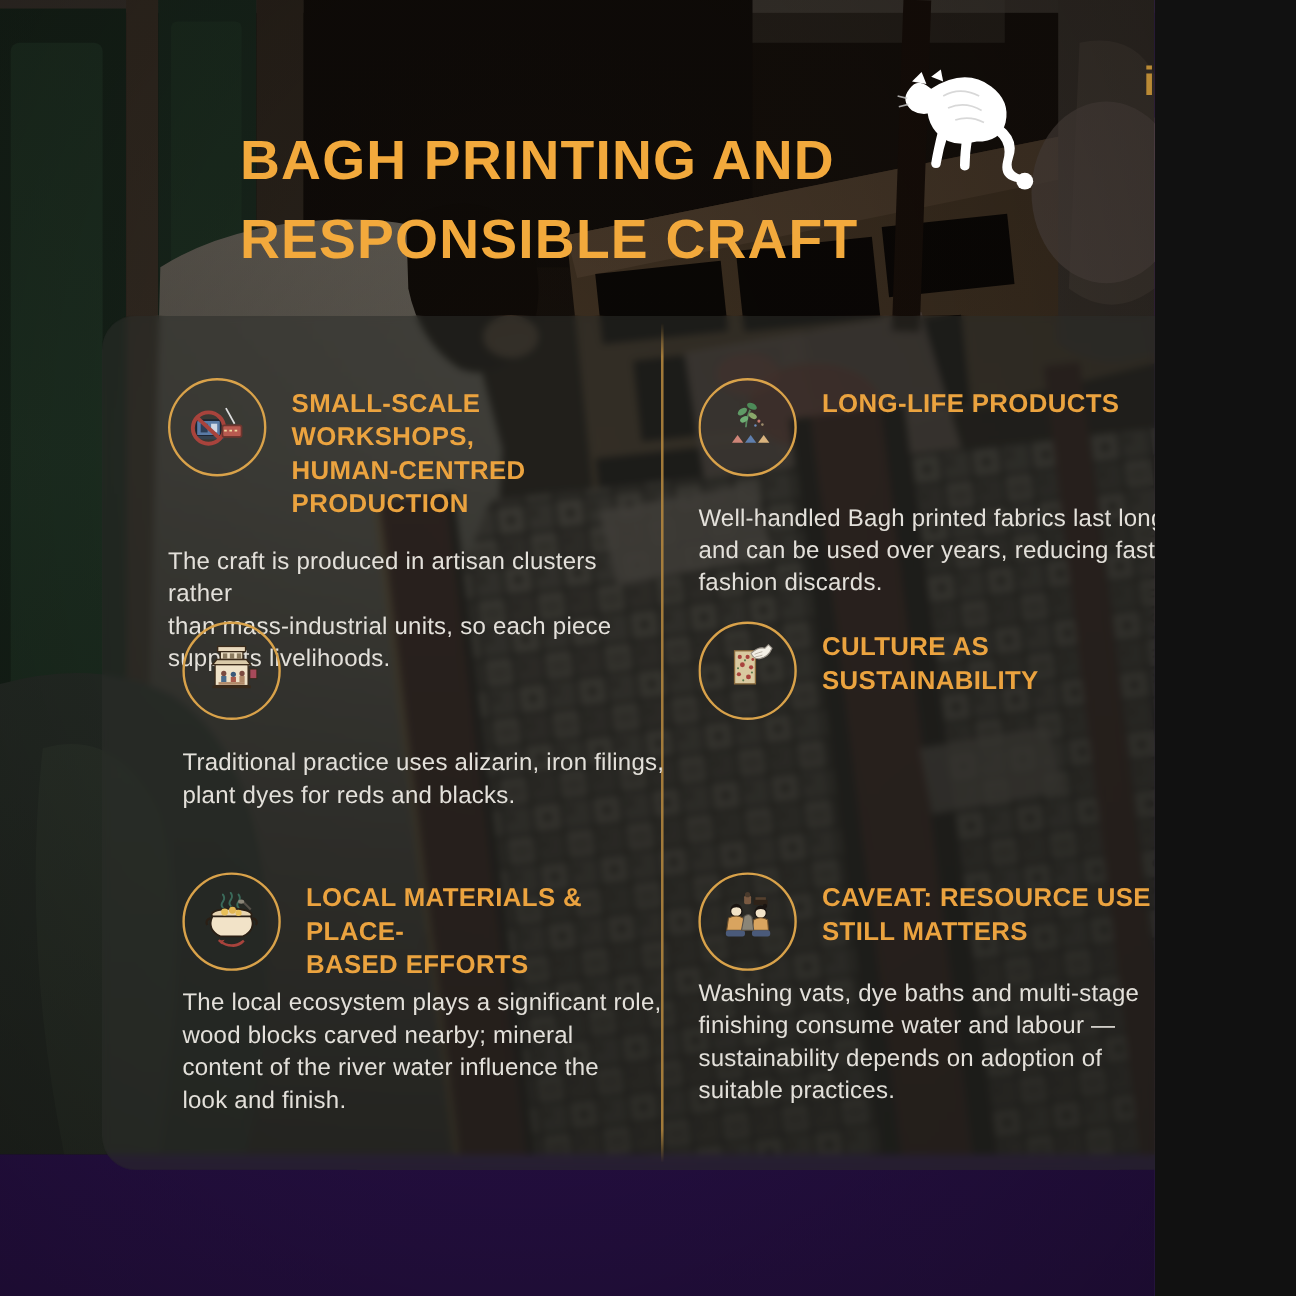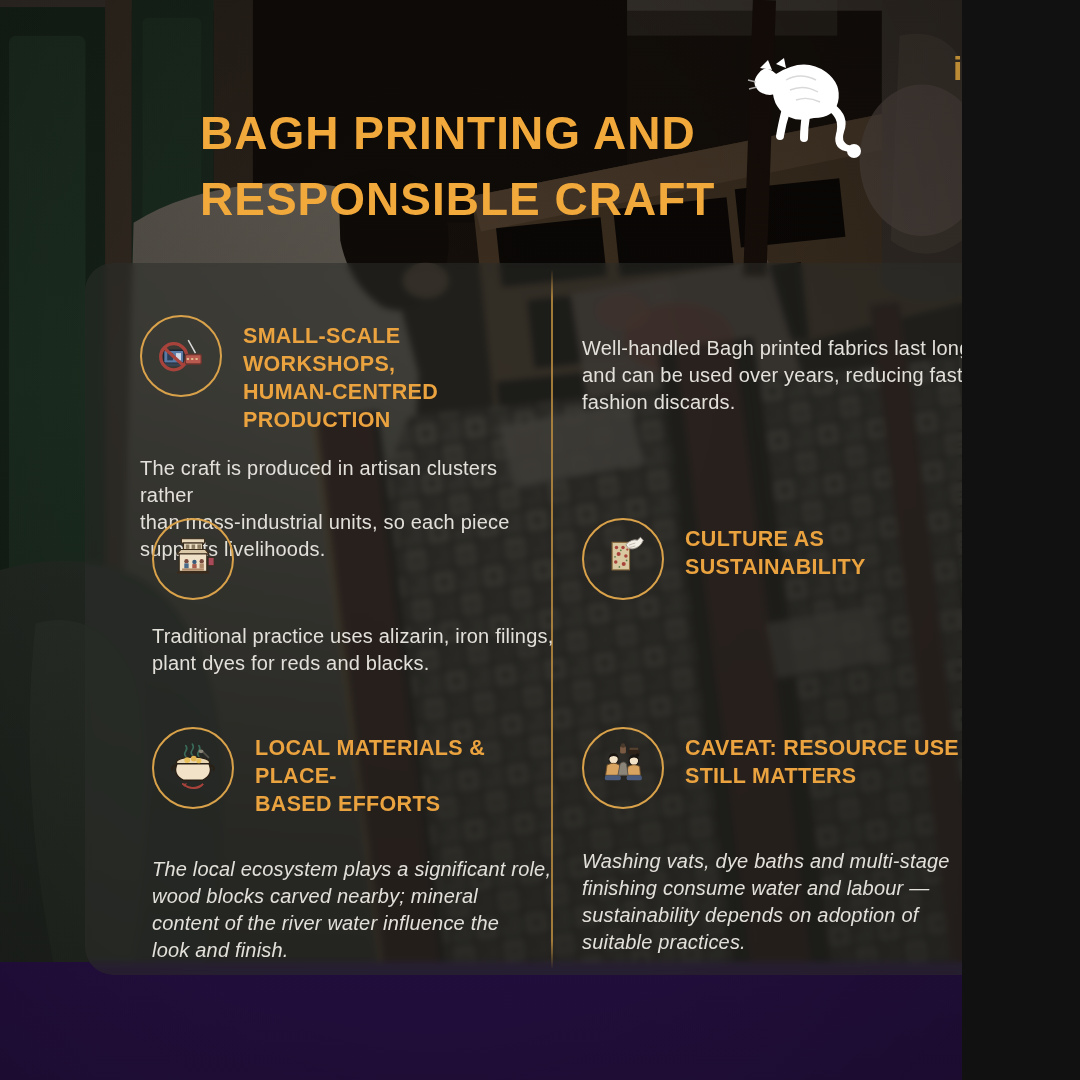--- a/index.html
+++ b/index.html
@@ -60,21 +60,21 @@
     margin-left:21px;padding-top:8px;
     color:var(--heading,#EBA33F);font-size:21.5px;font-weight:700;
     line-height:1.3;letter-spacing:.3px;white-space:pre-line;text-transform:uppercase;
   }
   .sec-body{
     color:var(--body,#E3E0DA);font-size:20px;line-height:1.35;letter-spacing:.2px;
     white-space:pre-line;
   }
   .row1 .sec-body{margin-top:20px;}
   .row2 .sec-body{margin-top:21px;}
-  .row3 .sec-body{margin-top:37px;font-style:italic;}
+  .row3 .sec-body{margin-top:4px;}
 </style>
 </head>
 <body>
 
 <div class="stage">
 
   <svg class="bg-photo" viewBox="0 0 1080 1080" preserveAspectRatio="none" aria-hidden="true">
     <defs>
       <linearGradient id="manGrad" x1="0" y1="0" x2="0" y2="1">
         <stop offset="0" stop-color="#948e82"></stop>
@@ -202,20 +202,38 @@
       <div class="sec-heading">SMALL-SCALE WORKSHOPS,
 HUMAN-CENTRED
 PRODUCTION</div>
     </div>
     <div class="sec-body">The craft is produced in artisan clusters rather
 than mass-industrial units, so each piece
 supports livelihoods.</div>
   </div>
 
   <div class="section s2 row1">
+    <div class="sec-head">
+      <div class="icon-ring">
+        <svg width="58" height="58" viewBox="0 0 80 80" aria-hidden="true">
+          <path d="M38 40 q1 -12 5 -20" stroke="#5a8a5f" stroke-width="2" fill="none"></path>
+          <ellipse cx="34" cy="22" rx="6" ry="3.5" fill="#5f9a66" transform="rotate(-35 34 22)"></ellipse>
+          <ellipse cx="45" cy="16" rx="6" ry="3.5" fill="#4d8a58" transform="rotate(25 45 16)"></ellipse>
+          <ellipse cx="36" cy="31" rx="5" ry="3" fill="#6fae74" transform="rotate(-30 36 31)"></ellipse>
+          <ellipse cx="46" cy="27" rx="5" ry="3" fill="#8aa86a" transform="rotate(30 46 27)"></ellipse>
+          <circle cx="53" cy="33" r="1.8" fill="#c97b6e"></circle>
+          <circle cx="57" cy="37" r="1.5" fill="#9a8a6a"></circle>
+          <circle cx="49" cy="38" r="1.4" fill="#6b8cba"></circle>
+          <path d="M22 58 L28.5 49 L35 58 Z" fill="#cf8578"></path>
+          <path d="M37 58 L43.5 49 L50 58 Z" fill="#5f7fae"></path>
+          <path d="M52 58 L58.5 49 L65 58 Z" fill="#d9b37e"></path>
+        </svg>
+      </div>
+      <div class="sec-heading">LONG-LIFE PRODUCTS</div>
+    </div>
     <div class="sec-body">Well-handled Bagh printed fabrics last long
 and can be used over years, reducing fast-
 fashion discards.</div>
   </div>
 
   <div class="section s3 row2">
     <div class="sec-head">
       <div class="icon-ring">
         <svg width="58" height="58" viewBox="0 0 80 80" aria-hidden="true">
           <rect x="24" y="12" width="32" height="6" fill="#e8d9bd" stroke="#3a2a1a" stroke-width="1.5"></rect>

